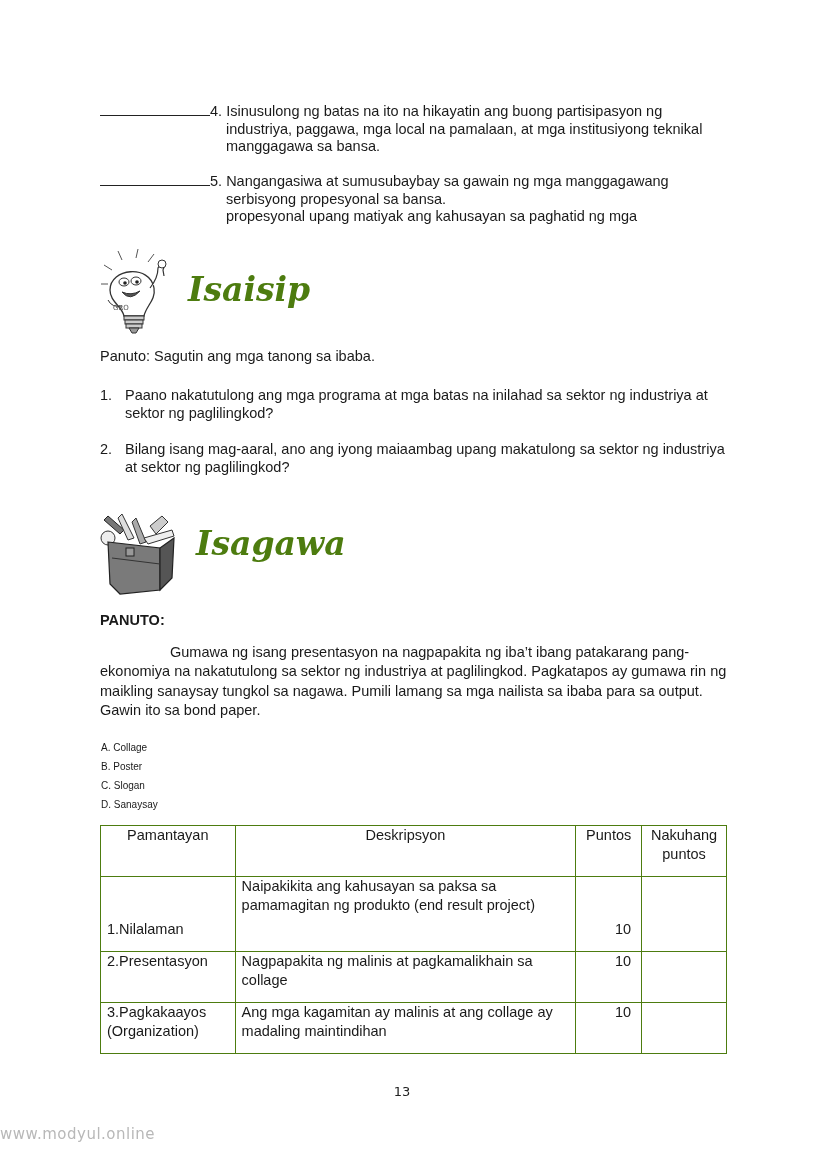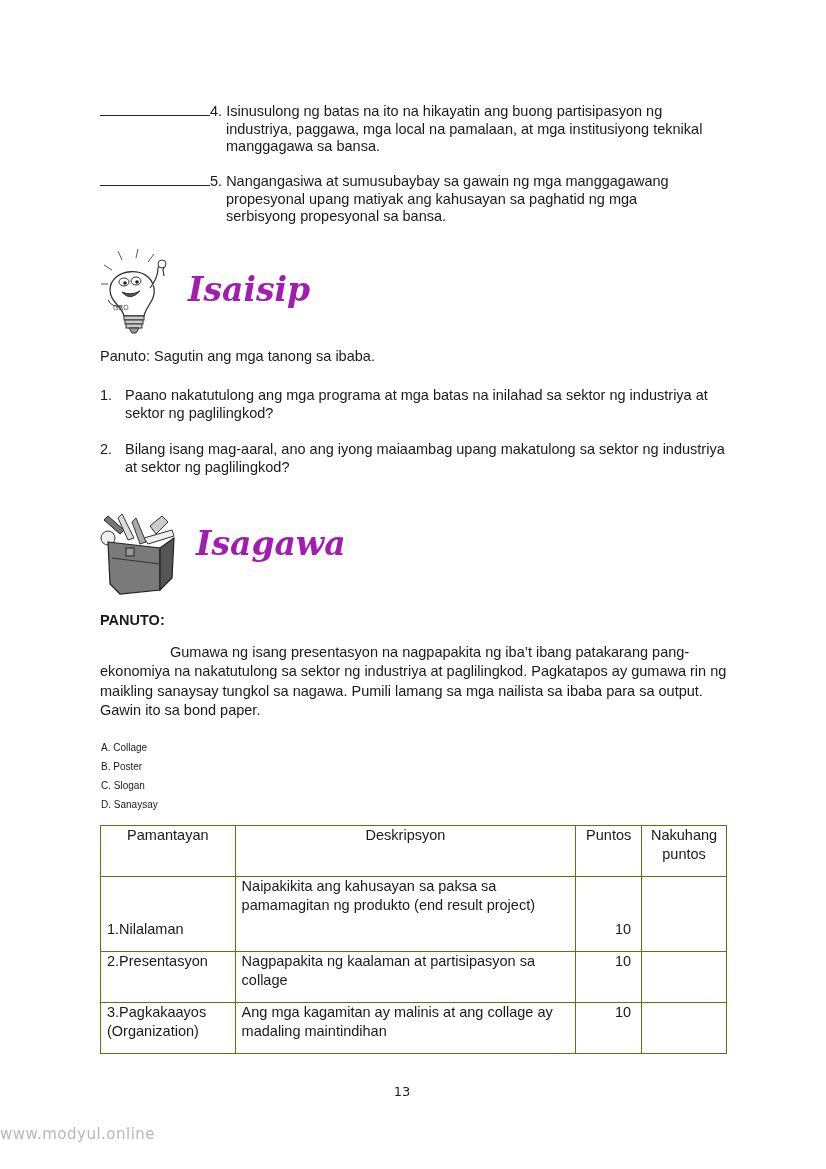--- a/index.html
+++ b/index.html
@@ -12,21 +12,21 @@
 
     
     .item { position: absolute; left: 100px; }
     .item .blank { display: inline-block; width: 110px; border-bottom: 1px solid #222; height: 14px; vertical-align: baseline; }
     .item .first { white-space: nowrap; line-height: 17.5px; }
     .item .cont { padding-left: 126px; line-height: 17.5px; white-space: nowrap; }
 
     
     .sec-title {
       font-family: "DejaVu Serif", serif; font-weight: bold; font-style: italic;
-      font-size: 33px; color: #a21caf; position: absolute;
+      font-size: 33px; color: #4d7c0f; position: absolute;
     }
 
     .q-list { position: absolute; left: 100px; width: 640px; }
     .q { display: flex; margin-bottom: 18px; line-height: 18px; }
     .q .num { width: 25px; flex: none; }
     .q .txt { flex: 1; }
 
     .choices { position: absolute; left: 101px; top: 738px; line-height: 19px; font-size: 10px; }
 
     table.rubric {
@@ -51,22 +51,22 @@
 <body>
 
 <div class="item" style="top:101px;">
   <div class="first"><span class="blank"></span><span>4.</span> <span>Isinusulong ng batas na ito na hikayatin ang buong partisipasyon ng</span></div>
   <div class="cont">industriya, paggawa, mga local na pamalaan, at mga institusiyong teknikal</div>
   <div class="cont">manggagawa sa bansa.</div>
 </div>
 
 <div class="item" style="top:171px;">
   <div class="first"><span class="blank"></span><span>5.</span> <span>Nangangasiwa at sumusubaybay sa gawain ng mga manggagawang</span></div>
+  <div class="cont">serbisyong propesyonal sa bansa.</div>
   <div class="cont">propesyonal upang matiyak ang kahusayan sa paghatid ng mga</div>
-  <div class="cont">serbisyong propesyonal sa bansa.</div>
 </div>
 
 <div class="abs" style="left:100px; top:248px; width:80px; height:90px;">
   <svg width="80" height="90" viewBox="0 0 80 90">
     <g stroke="#555" stroke-width="1" fill="none">
       <line x1="12" y1="22" x2="4" y2="17"></line>
       <line x1="22" y1="12" x2="18" y2="3"></line>
       <line x1="36" y1="10" x2="38" y2="1"></line>
       <line x1="48" y1="14" x2="54" y2="6"></line>
       <line x1="8" y1="36" x2="1" y2="36"></line>
@@ -138,21 +138,21 @@
     <th class="c4">Nakuhang puntos</th>
   </tr>
   <tr class="r1">
     <td class="c1" style="vertical-align:bottom; padding-bottom:12px;">1.Nilalaman</td>
     <td class="c2">Naipakikita ang kahusayan sa paksa sa pamamagitan ng produkto (end result project)</td>
     <td class="c3" style="vertical-align:bottom; padding-bottom:12px;">10</td>
     <td class="c4"></td>
   </tr>
   <tr class="r2">
     <td class="c1">2.Presentasyon</td>
-    <td class="c2">Nagpapakita ng kaalaman at partisipasyon sa collage</td>
+    <td class="c2">Nagpapakita ng malinis at pagkamalikhain sa collage</td>
     <td class="c3">10</td>
     <td class="c4"></td>
   </tr>
   <tr class="r3">
     <td class="c1">3.Pagkakaayos (Organization)</td>
     <td class="c2">Ang mga kagamitan ay malinis at ang collage ay madaling maintindihan</td>
     <td class="c3">10</td>
     <td class="c4"></td>
   </tr>
 </tbody>

